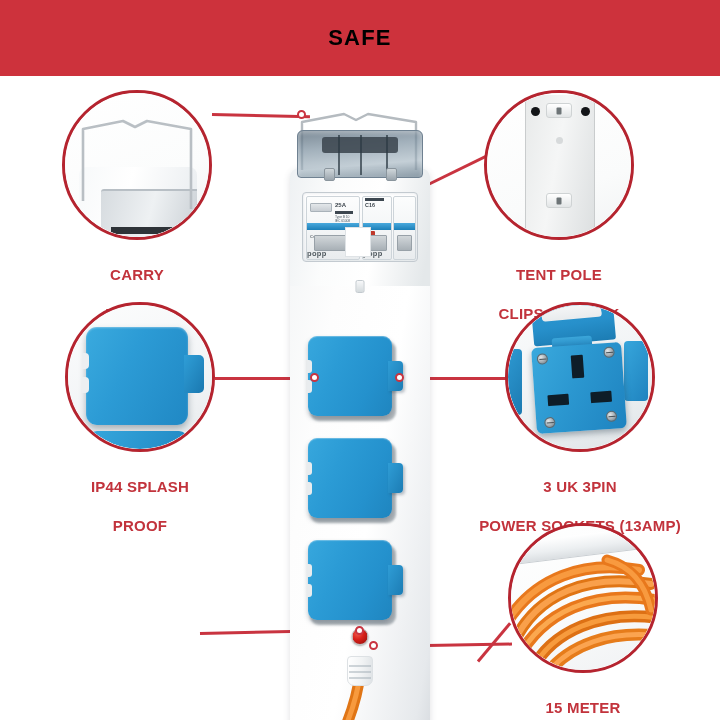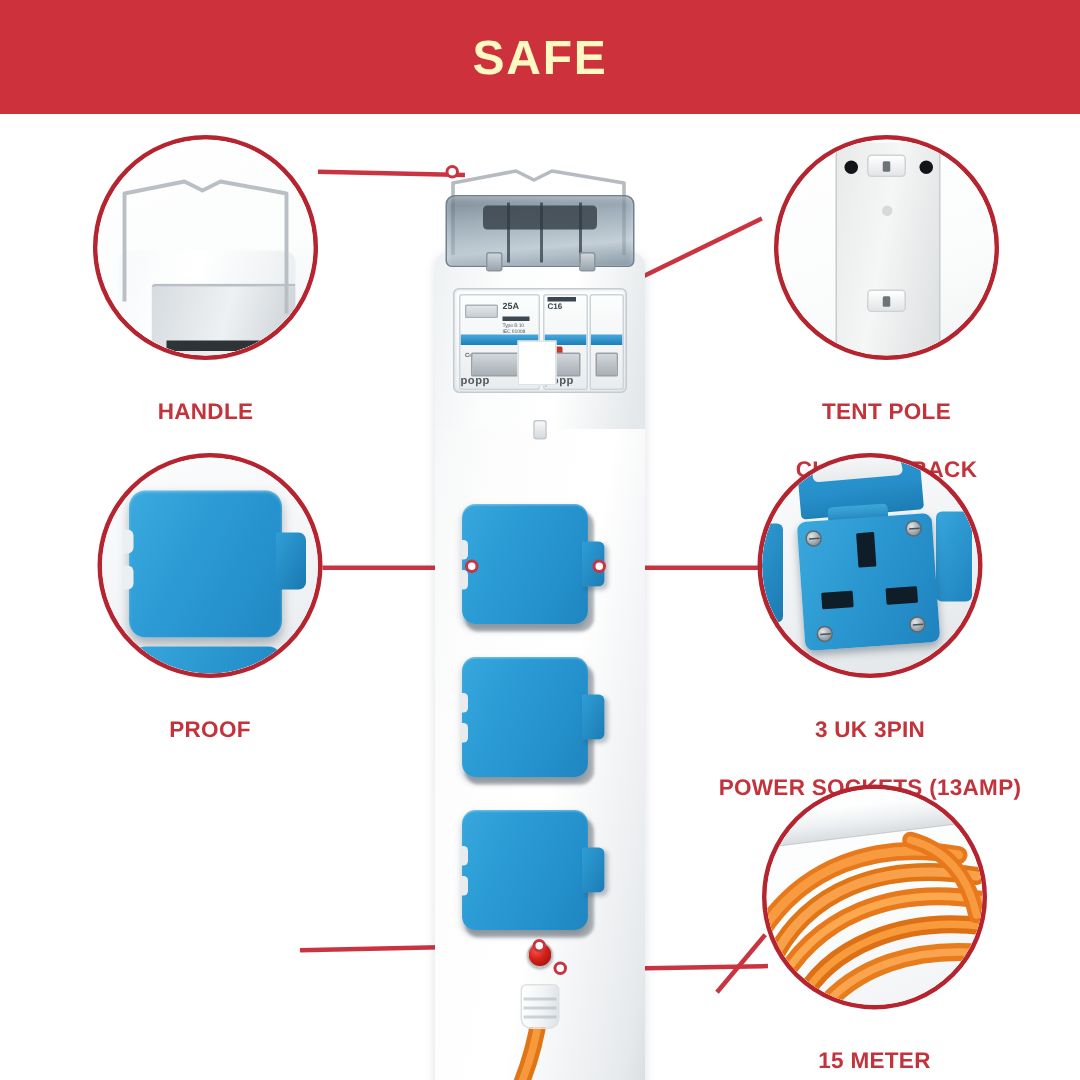--- a/index.html
+++ b/index.html
@@ -22,22 +22,22 @@
   .banner {
     position: absolute;
     left: 0; top: 0;
     width: 720px; height: 76px;
     background: #cd323c;
     display: flex;
     align-items: center;
     justify-content: center;
   }
   .banner-title {
-    color: #fef9c3;
-    font-size: 32px;
+    color: #000000;
+    font-size: 22px;
     font-weight: bold;
     letter-spacing: 1.2px;
   }
 
   
   .callout {
     position: absolute;
     width: 150px; height: 150px;
   }
   .circle-frame {
@@ -568,25 +568,26 @@
       <div class="circle-inner" style="background:linear-gradient(160deg,#ffffff 0%,#fbfcfc 60%,#f0f2f4 100%);">
         <div class="z-handle-box"></div>
         <div class="z-handle-box2"></div>
         <div class="z-handle-dark"></div>
         <svg width="144" height="144" style="position:absolute;left:0;top:0;">
           <path d="M18 108 L18 36 L58 28 L70 34 L82 28 L126 36 L126 116" stroke="#b9bfc4" stroke-width="2.6" fill="none" stroke-linejoin="round"></path>
         </svg>
       </div>
     </div>
     <div class="callout-label">
+      <span>CARRY</span>
       <span>HANDLE</span>
     </div>
   </div>
 
-  <div class="callout" style="left:516px; top:90px;">
+  <div class="callout" style="left:484px; top:90px;">
     <div class="circle-frame">
       <div class="circle-inner" style="background:linear-gradient(160deg,#ffffff 0%,#fafbfb 65%,#f1f3f4 100%);">
         <div class="back-plate"></div>
         <div class="screw-dot" style="left:44px; top:14px;"></div>
         <div class="screw-dot" style="left:94px; top:14px;"></div>
         <div class="clip" style="top:10px;"></div>
         <div class="clip" style="top:100px;"></div>
         <div style="position:absolute;left:69px;top:44px;width:7px;height:7px;border-radius:50%;background:#d7dadb;"></div>
       </div>
     </div>
@@ -601,20 +602,21 @@
       <div class="circle-inner" style="background:linear-gradient(160deg,#fcfdfd 0%,#f2f4f6 60%,#e6eaec 100%);">
         <div class="zoom-socket"></div>
         <div class="zoom-socket-tab"></div>
         <div class="zoom-socket-notch" style="top:48px;"></div>
         <div class="zoom-socket-notch" style="top:72px;"></div>
         <div style="position:absolute;left:20px;top:126px;width:100px;height:20px;
                     background:linear-gradient(118deg,#37a7dd,#2089c4);border-radius:9px 9px 0 0;"></div>
       </div>
     </div>
     <div class="callout-label">
+      <span>IP44 SPLASH</span>
       <span>PROOF</span>
     </div>
   </div>
 
   <div class="callout" style="left:505px; top:302px;">
     <div class="circle-frame">
       <div class="circle-inner" style="background:linear-gradient(160deg,#fbfcfd 0%,#eef1f3 60%,#dfe4e7 100%);">
         <div style="position:absolute;left:-6px;top:44px;width:20px;height:66px;
                     background:linear-gradient(120deg,#2f9cd5,#1c7ab1);border-radius:4px;"></div>
         <div style="position:absolute;left:116px;top:36px;width:24px;height:60px;

